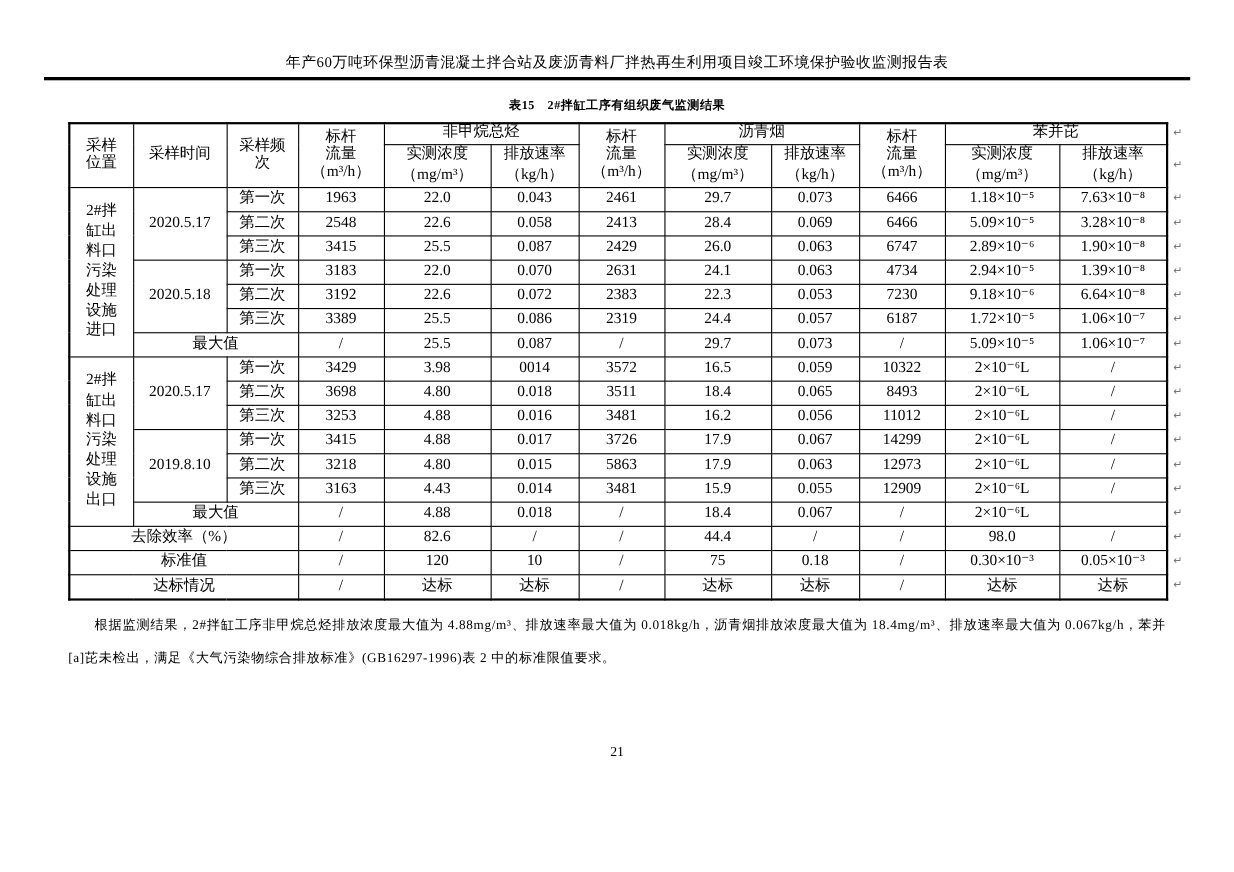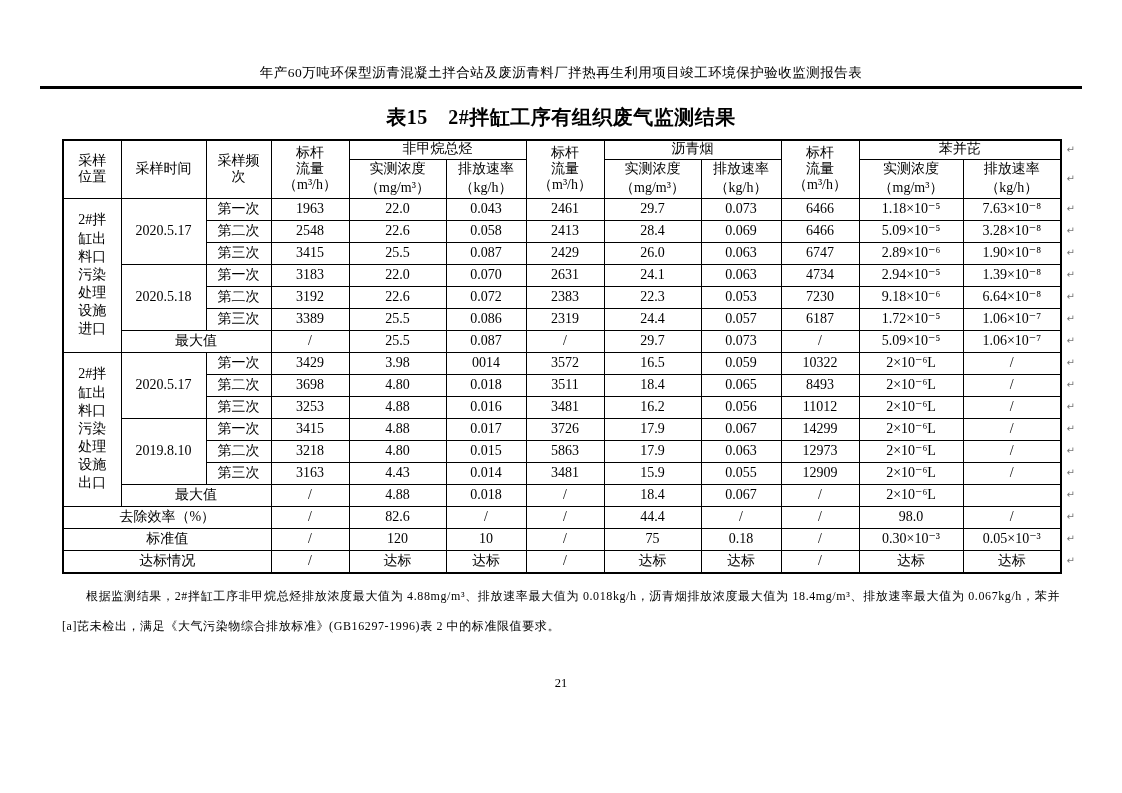--- a/index.html
+++ b/index.html
@@ -2,25 +2,25 @@
 <html><head>
 <meta charset="utf-8">
 <style>
   html,body{margin:0;padding:0;}
   body{
     width:1122px;height:793px;background:#ffffff;color:#000;
     font-family:"Liberation Serif","DejaVu Serif",serif;
     position:relative;overflow:hidden;
   }
   .doc-header{
-    padding-top:64px;text-align:center;font-size:13.5px;letter-spacing:.5px;
+    padding-top:48px;text-align:center;font-size:13.5px;letter-spacing:.5px;
   }
   .header-rule{height:2.5px;background:#000;margin:4px 40px 0 40px;}
   .table-title{
-    text-align:center;font-weight:bold;font-size:20px;margin-top:15px;letter-spacing:.5px;
+    text-align:center;font-weight:bold;font-size:11px;margin-top:15px;letter-spacing:.5px;
   }
   table.monitor{
     border-collapse:collapse;table-layout:fixed;width:998px;margin:8px 0 0 62px;
     font-size:14px;
   }
   table.monitor td{
     border:1px solid #000;text-align:center;vertical-align:middle;
     padding:0 1px;white-space:pre-line;line-height:1.3;position:relative;
   }
   table.monitor{border:2px solid #000;}

